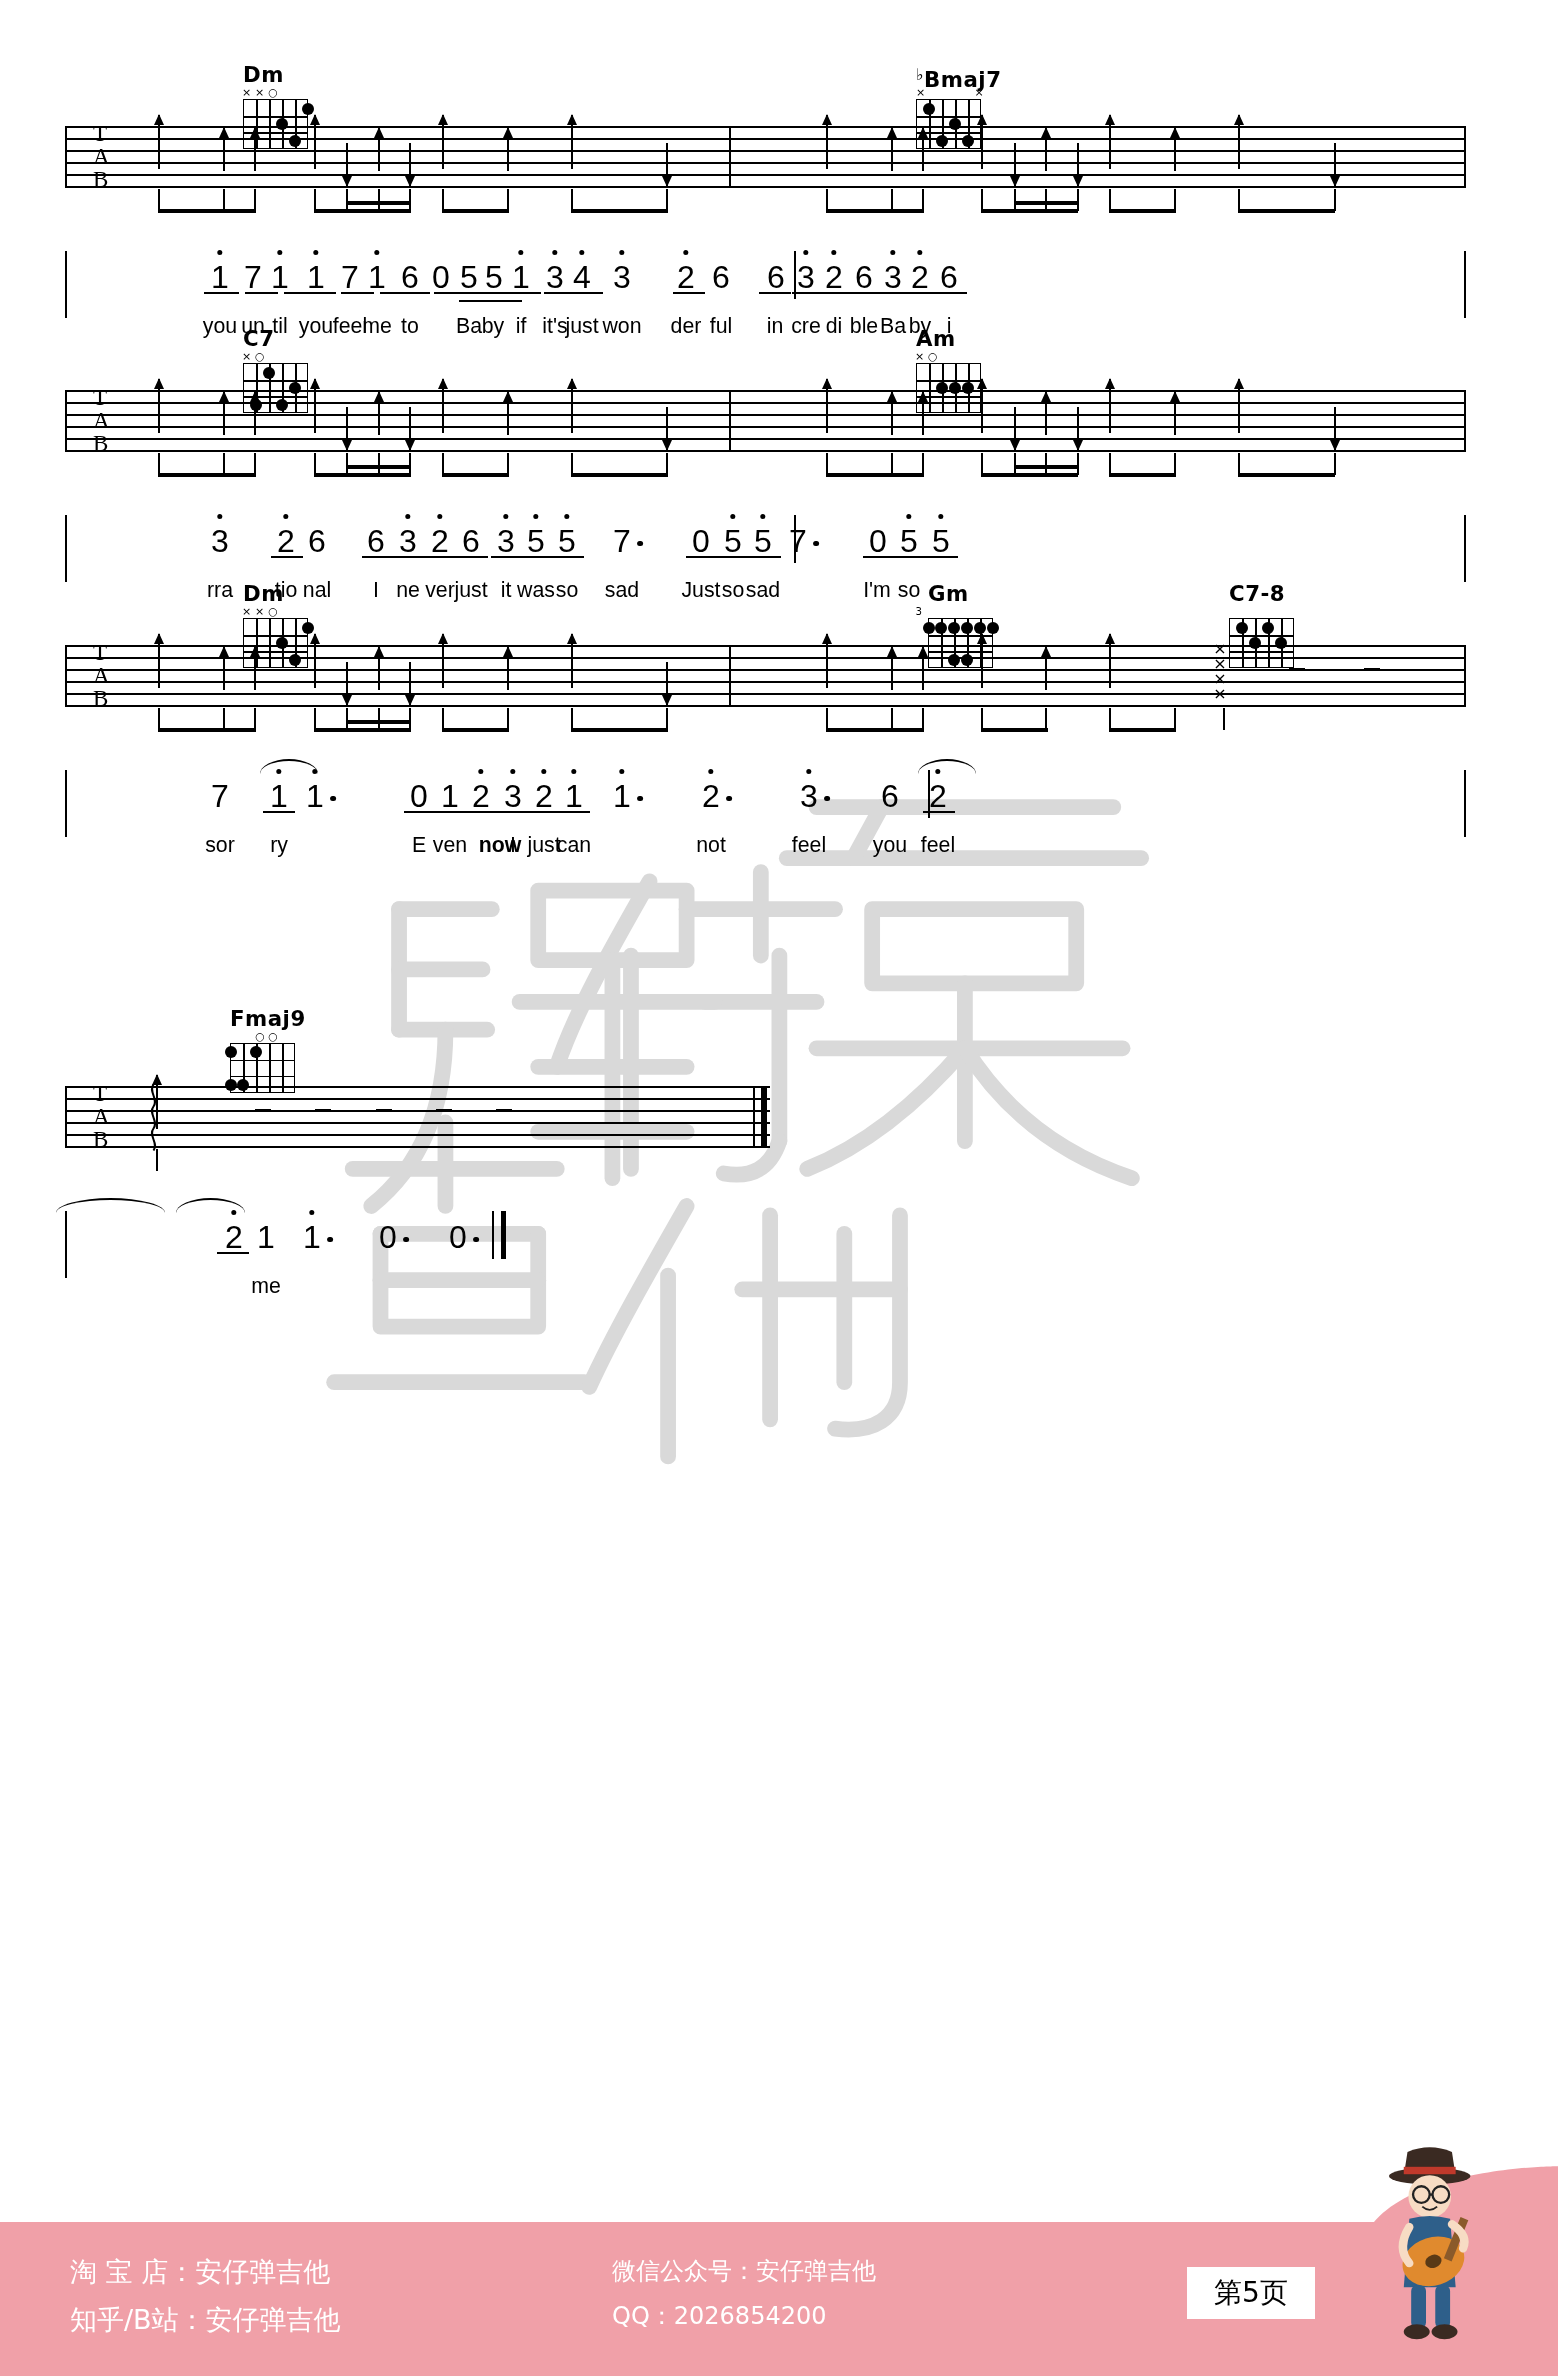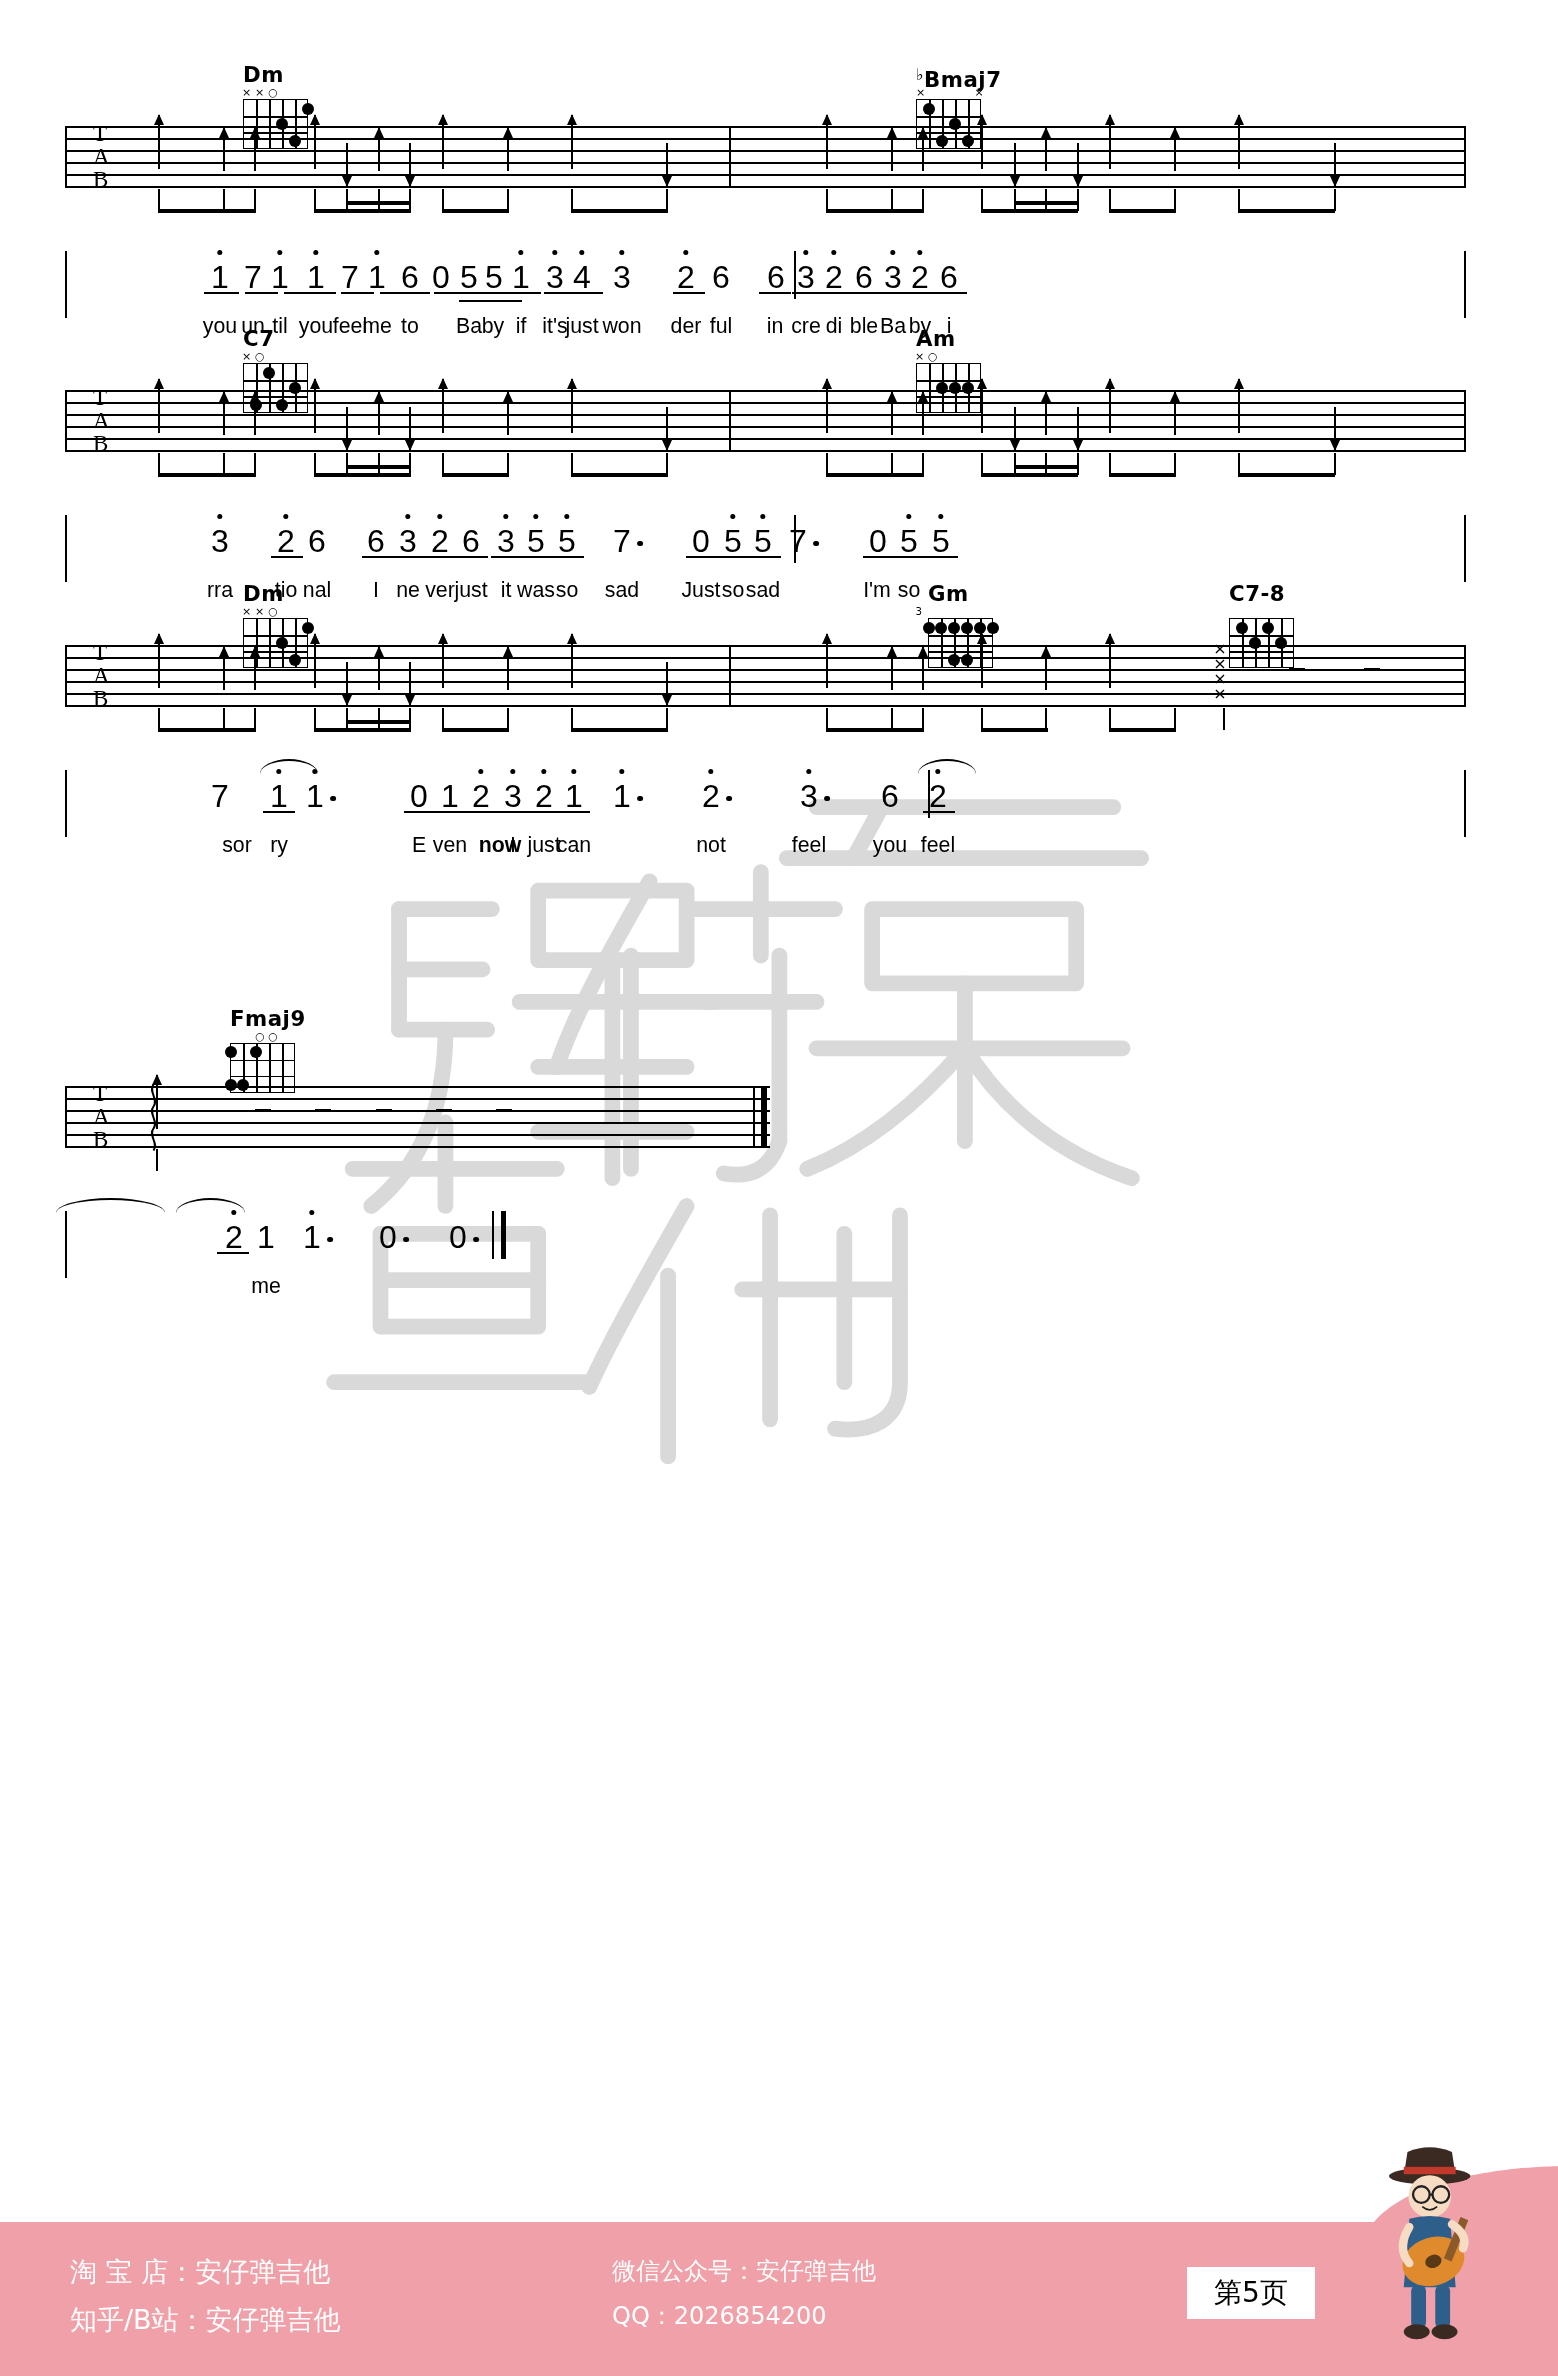--- a/index.html
+++ b/index.html
@@ -875,21 +875,21 @@
         <div class="num" style="left: 416px; top: 18.6px;">2<span class="odot"></span></div>
         <div class="num" style="left: 448px; top: 18.6px;">3<span class="odot"></span></div>
         <div class="num" style="left: 479px; top: 18.6px;">2<span class="odot"></span></div>
         <div class="num" style="left: 509px; top: 18.6px;">1<span class="odot"></span></div>
         <div class="num" style="left: 557px; top: 18.6px;">1<span class="odot"></span><span class="augdot"></span></div>
         <div class="num" style="left: 646px; top: 18.6px;">2<span class="odot"></span><span class="augdot"></span></div>
         <div class="num" style="left: 744px; top: 18.6px;">3<span class="odot"></span><span class="augdot"></span></div>
         <div class="num" style="left: 825px; top: 18.6px;">6</div>
         <div class="num" style="left: 873px; top: 18.6px;">2<span class="odot"></span></div>
       </div>
-  <div class="lyric" style="left: 220px; top: 260px; margin-left: 17px;">sor</div>
+  <div class="lyric" style="left: 220px; top: 260px;">sor</div>
       <div class="lyric" style="left: 279px; top: 260px;">ry</div>
       <div class="lyric" style="left: 419px; top: 260px;">E</div>
       <div class="lyric" style="left: 450px; top: 260px;">ven</div>
       <div class="lyric" style="left: 500px; top: 260px; font-weight: bold;">now</div>
       <div class="lyric" style="left: 513px; top: 260px;">I</div>
       <div class="lyric" style="left: 544px; top: 260px;">just</div>
       <div class="lyric" style="left: 574px; top: 260px;">can</div>
       <div class="lyric" style="left: 711px; top: 260px;">not</div>
       <div class="lyric" style="left: 809px; top: 260px;">feel</div>
       <div class="lyric" style="left: 890px; top: 260px;">you</div>

